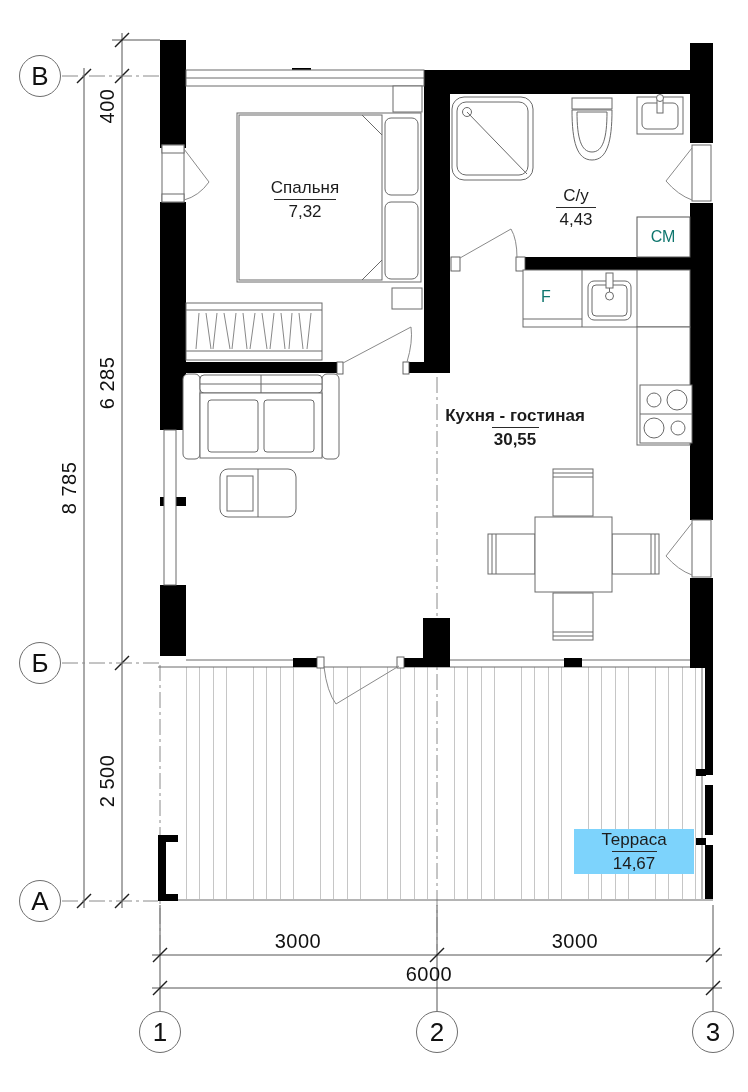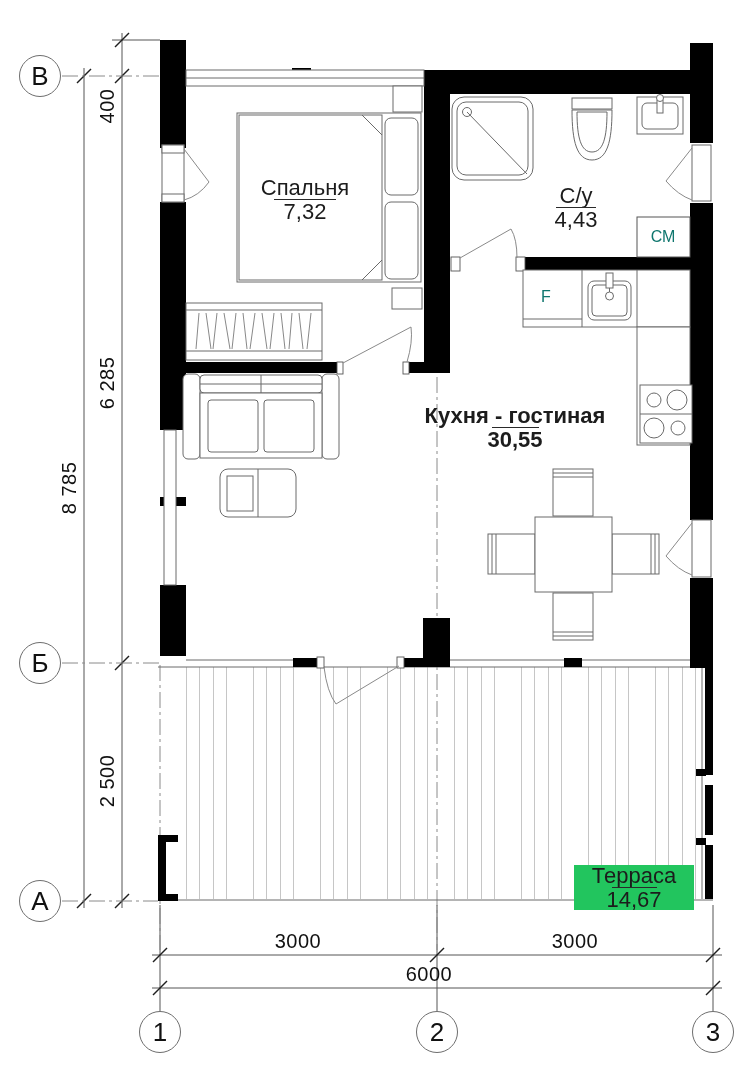--- a/index.html
+++ b/index.html
@@ -7,21 +7,21 @@
     position:relative;width:748px;height:1092px;background:#fff;overflow:hidden;
     font-family:"Liberation Sans", sans-serif;color:#1a1a1a;
   }
   #canvas svg{position:absolute;left:0;top:0;}
   .hatch{
     position:absolute;left:160px;top:667px;width:545px;height:232px;
     background:repeating-linear-gradient(90deg,#ffffff 0px,#ffffff 12.6px,#c6c6c6 12.6px,#c6c6c6 13.4px);
   }
   .room-label{
     position:absolute;display:flex;flex-direction:column;align-items:center;
-    font-size:22px;font-weight:300;line-height:21px;color:#1c1c1c;letter-spacing:0px;white-space:nowrap;justify-content:center;
+    font-size:17px;font-weight:300;line-height:21px;color:#1c1c1c;letter-spacing:0px;white-space:nowrap;justify-content:center;
   }
   .room-line{height:0;border-top:1.2px solid #2a2a2a;margin:1px 0;}
   .small-tag{
     position:absolute;font-size:16px;font-weight:400;color:#0f766e;
     transform:translate(-50%,-50%);white-space:nowrap;
   }
   .dim{
     position:absolute;font-size:20px;font-weight:300;color:#111;
     transform:translate(-50%,-50%);white-space:nowrap;letter-spacing:0.5px;
   }
@@ -268,21 +268,21 @@
     <div class="room-line" style="width:40px;"></div>
     <div>4,43</div>
   </div>
 
   <div class="room-label" style="left:415px;top:405px;width:200px;font-weight:bold;">
     <div>Кухня - гостиная</div>
     <div class="room-line" style="width:47px;"></div>
     <div>30,55</div>
   </div>
 
-  <div class="room-label" style="left:574px;top:829px;width:120px;background:#22c55e;margin-top:36px;">
+  <div class="room-label" style="left:574px;top:829px;width:120px;background:#7dd3fc;">
     <div>Терраса</div>
     <div class="room-line" style="width:45px;"></div>
     <div>14,67</div>
   </div>
 
   <div class="small-tag" style="left:663px;top:237px;">СМ</div>
   <div class="small-tag" style="left:546px;top:297px;">F</div>
 
   <div class="dim vert" style="left:107px;top:106px;">400</div>
   <div class="dim vert" style="left:107px;top:383px;">6 285</div>

